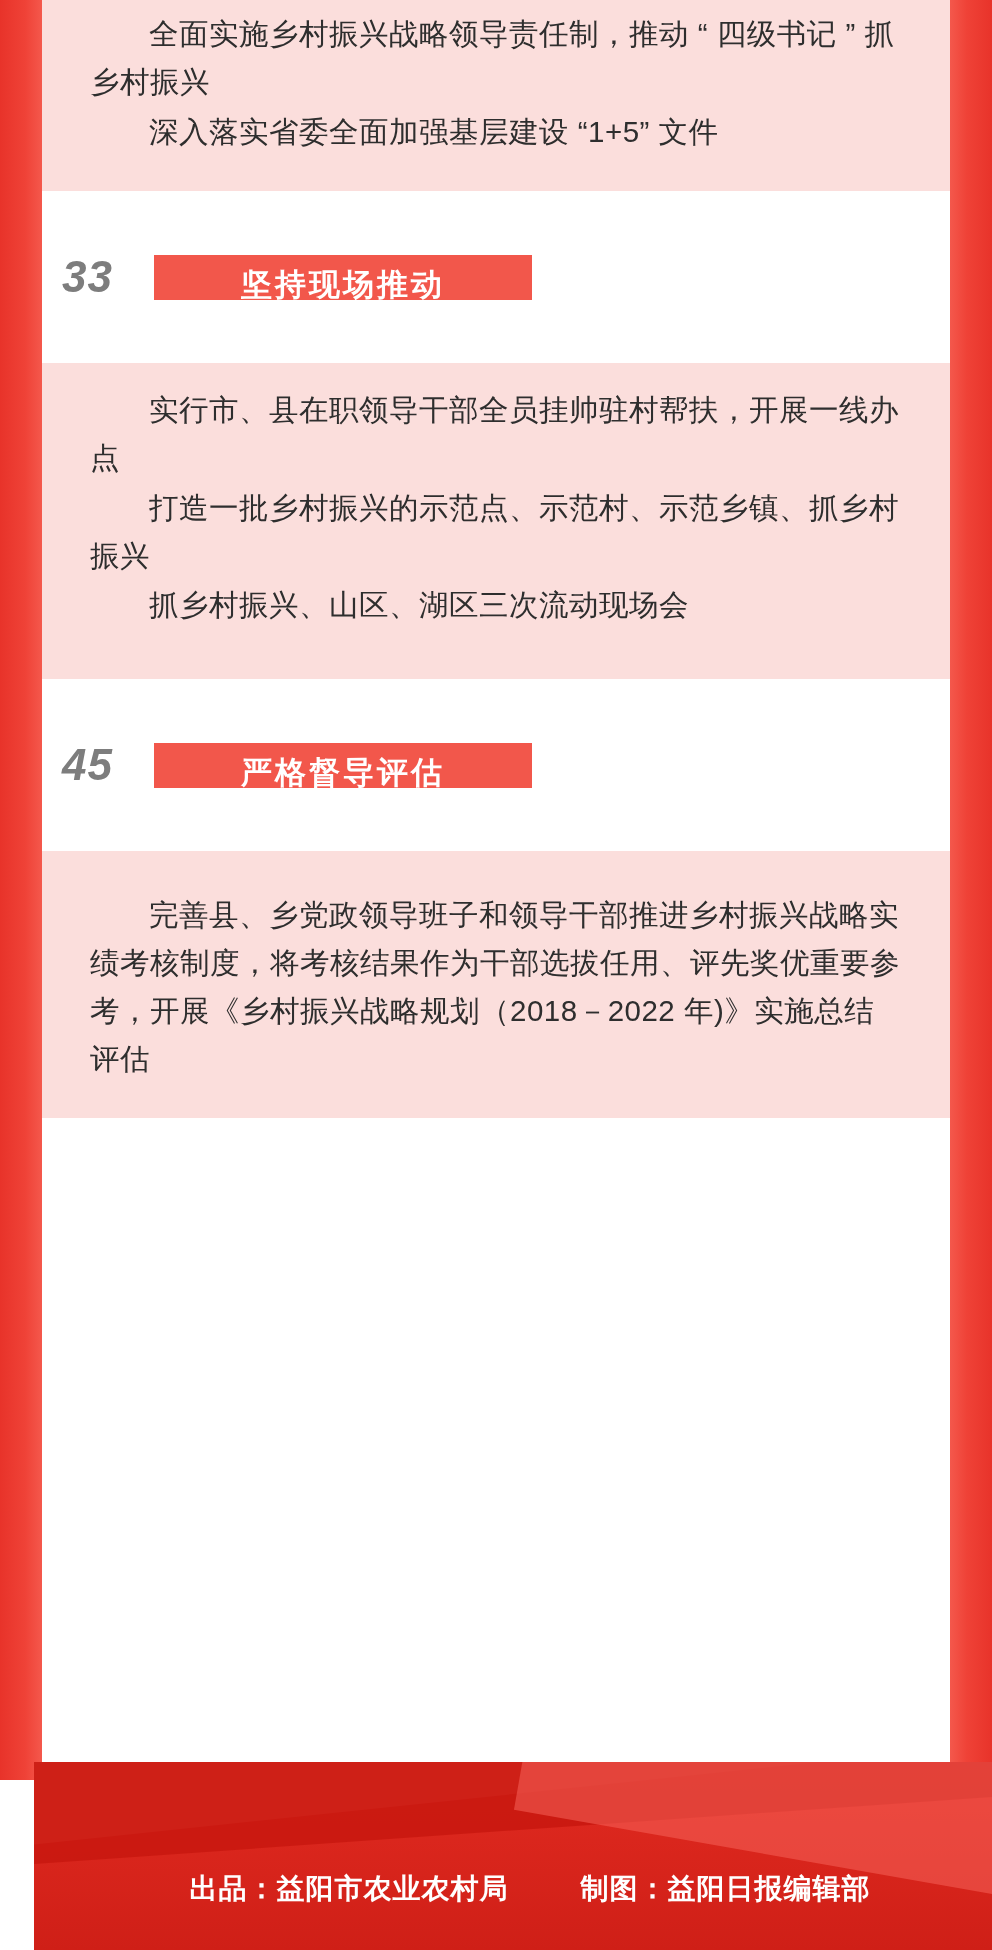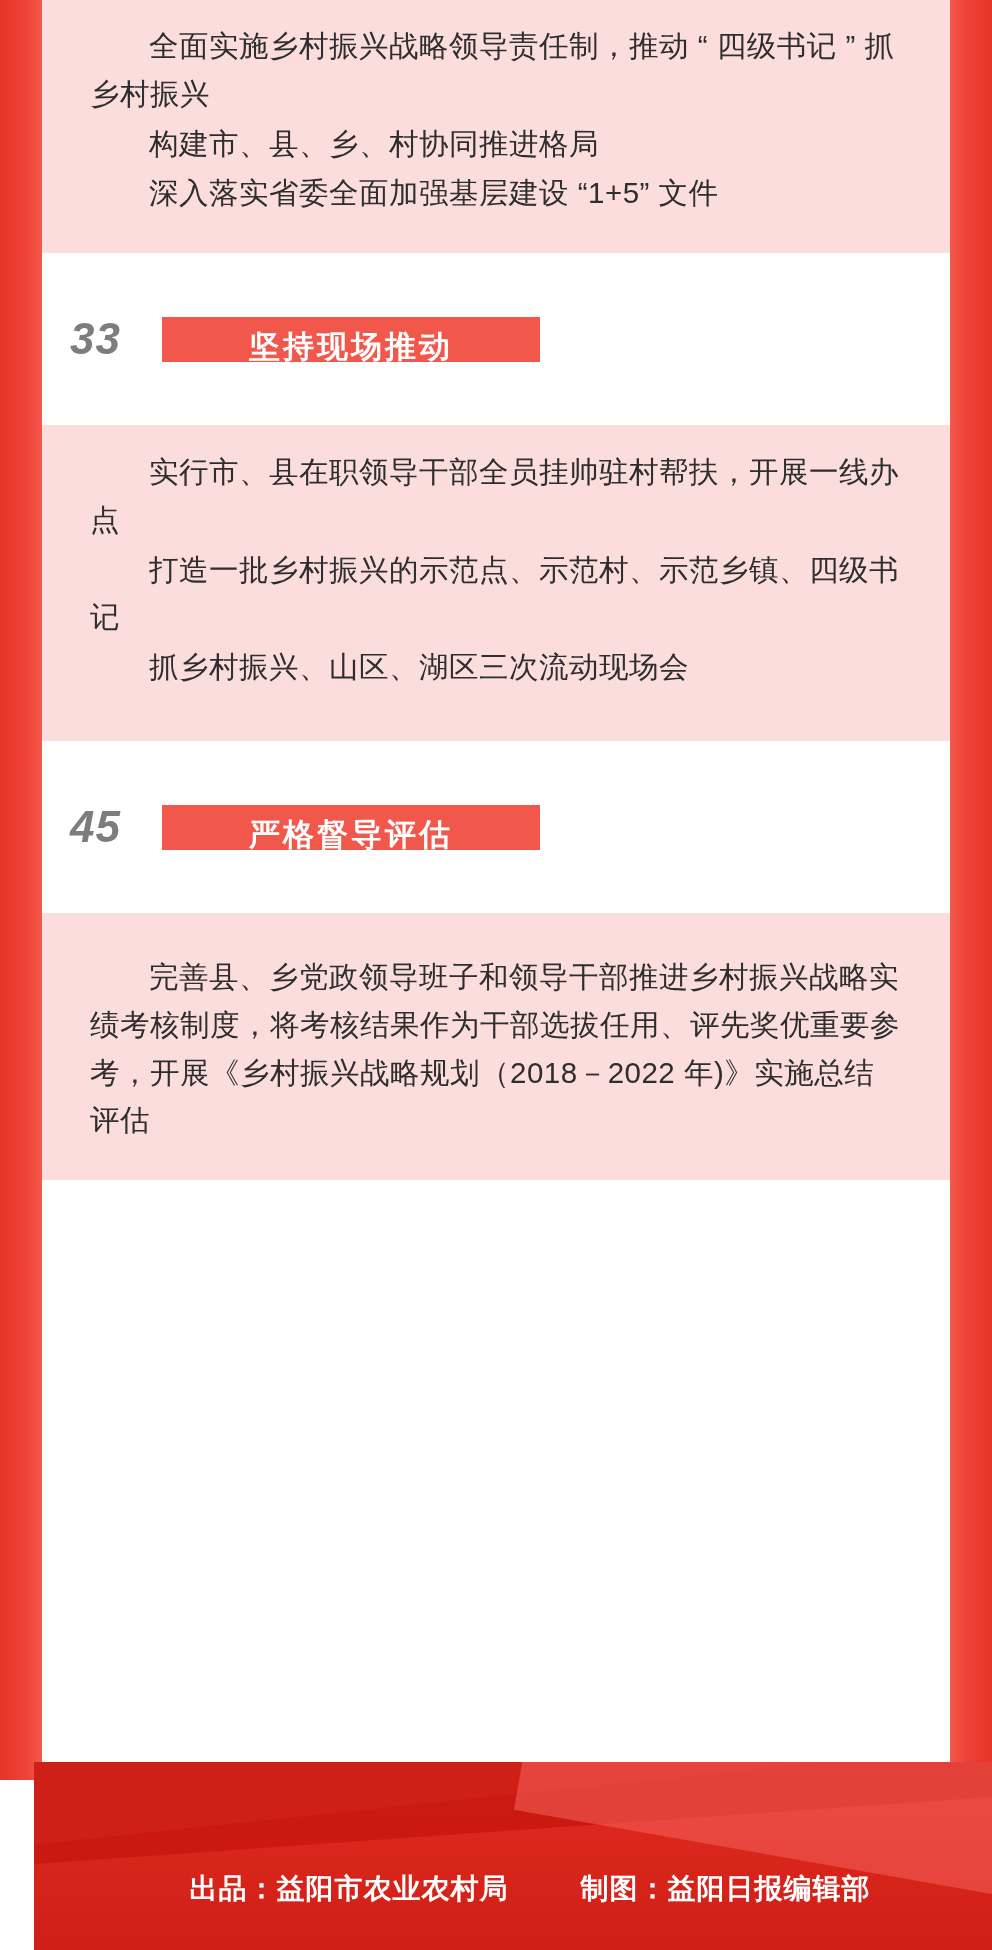--- a/index.html
+++ b/index.html
@@ -68,21 +68,21 @@
     text-indent: 2em;
     letter-spacing: 0.5px;
     font-family: "Liberation Sans", sans-serif;
   }
 
   .section-head {
     display: flex;
     align-items: center;
     height: 172px;
     background: #ffffff;
-    padding-left: 24px;
+    padding-left: 16px;
     box-sizing: border-box;
   }
   .section-num {
     font-size: 44px;
     font-weight: bold;
     font-style: italic;
     color: #7d7d7d;
     width: 96px;
     text-align: left;
     padding-left: 4px;
@@ -169,34 +169,33 @@
 
 <div class="page">
 
   <div class="rail-left"></div>
   <div class="rail-right"></div>
   <div class="rail-tab-right" style="top:406px;height:172px;"></div>
   <div class="rail-tab-right" style="top:922px;height:172px;"></div>
 
   <div class="content">
 
-    <div class="card" style="padding-top:22px;">
+    <div class="card" style="padding-top:10px;">
       <p>全面实施乡村振兴战略领导责任制，推动 “ 四级书记 ” 抓乡村振兴</p>
-      <p>构建市、县、乡、村协同推进格局</p>
       <p>深入落实省委全面加强基层建设 “1+5” 文件</p>
     </div>
 
     <div class="section-head">
       <div class="section-num">33</div>
       <div class="section-title">坚持现场推动</div>
     </div>
 
     <div class="card" style="padding-top:23px;padding-bottom:48px;">
       <p>实行市、县在职领导干部全员挂帅驻村帮扶，开展一线办点</p>
-      <p>打造一批乡村振兴的示范点、示范村、示范乡镇、四级书记</p>
+      <p>打造一批乡村振兴的示范点、示范村、示范乡镇、抓乡村振兴</p>
       <p>抓乡村振兴、山区、湖区三次流动现场会</p>
     </div>
 
     <div class="section-head">
       <div class="section-num">45</div>
       <div class="section-title">严格督导评估</div>
     </div>
 
     <div class="card" style="padding-top:40px;">
       <p>完善县、乡党政领导班子和领导干部推进乡村振兴战略实绩考核制度，将考核结果作为干部选拔任用、评先奖优重要参考，开展《乡村振兴战略规划（2018－2022 年)》实施总结评估</p>

